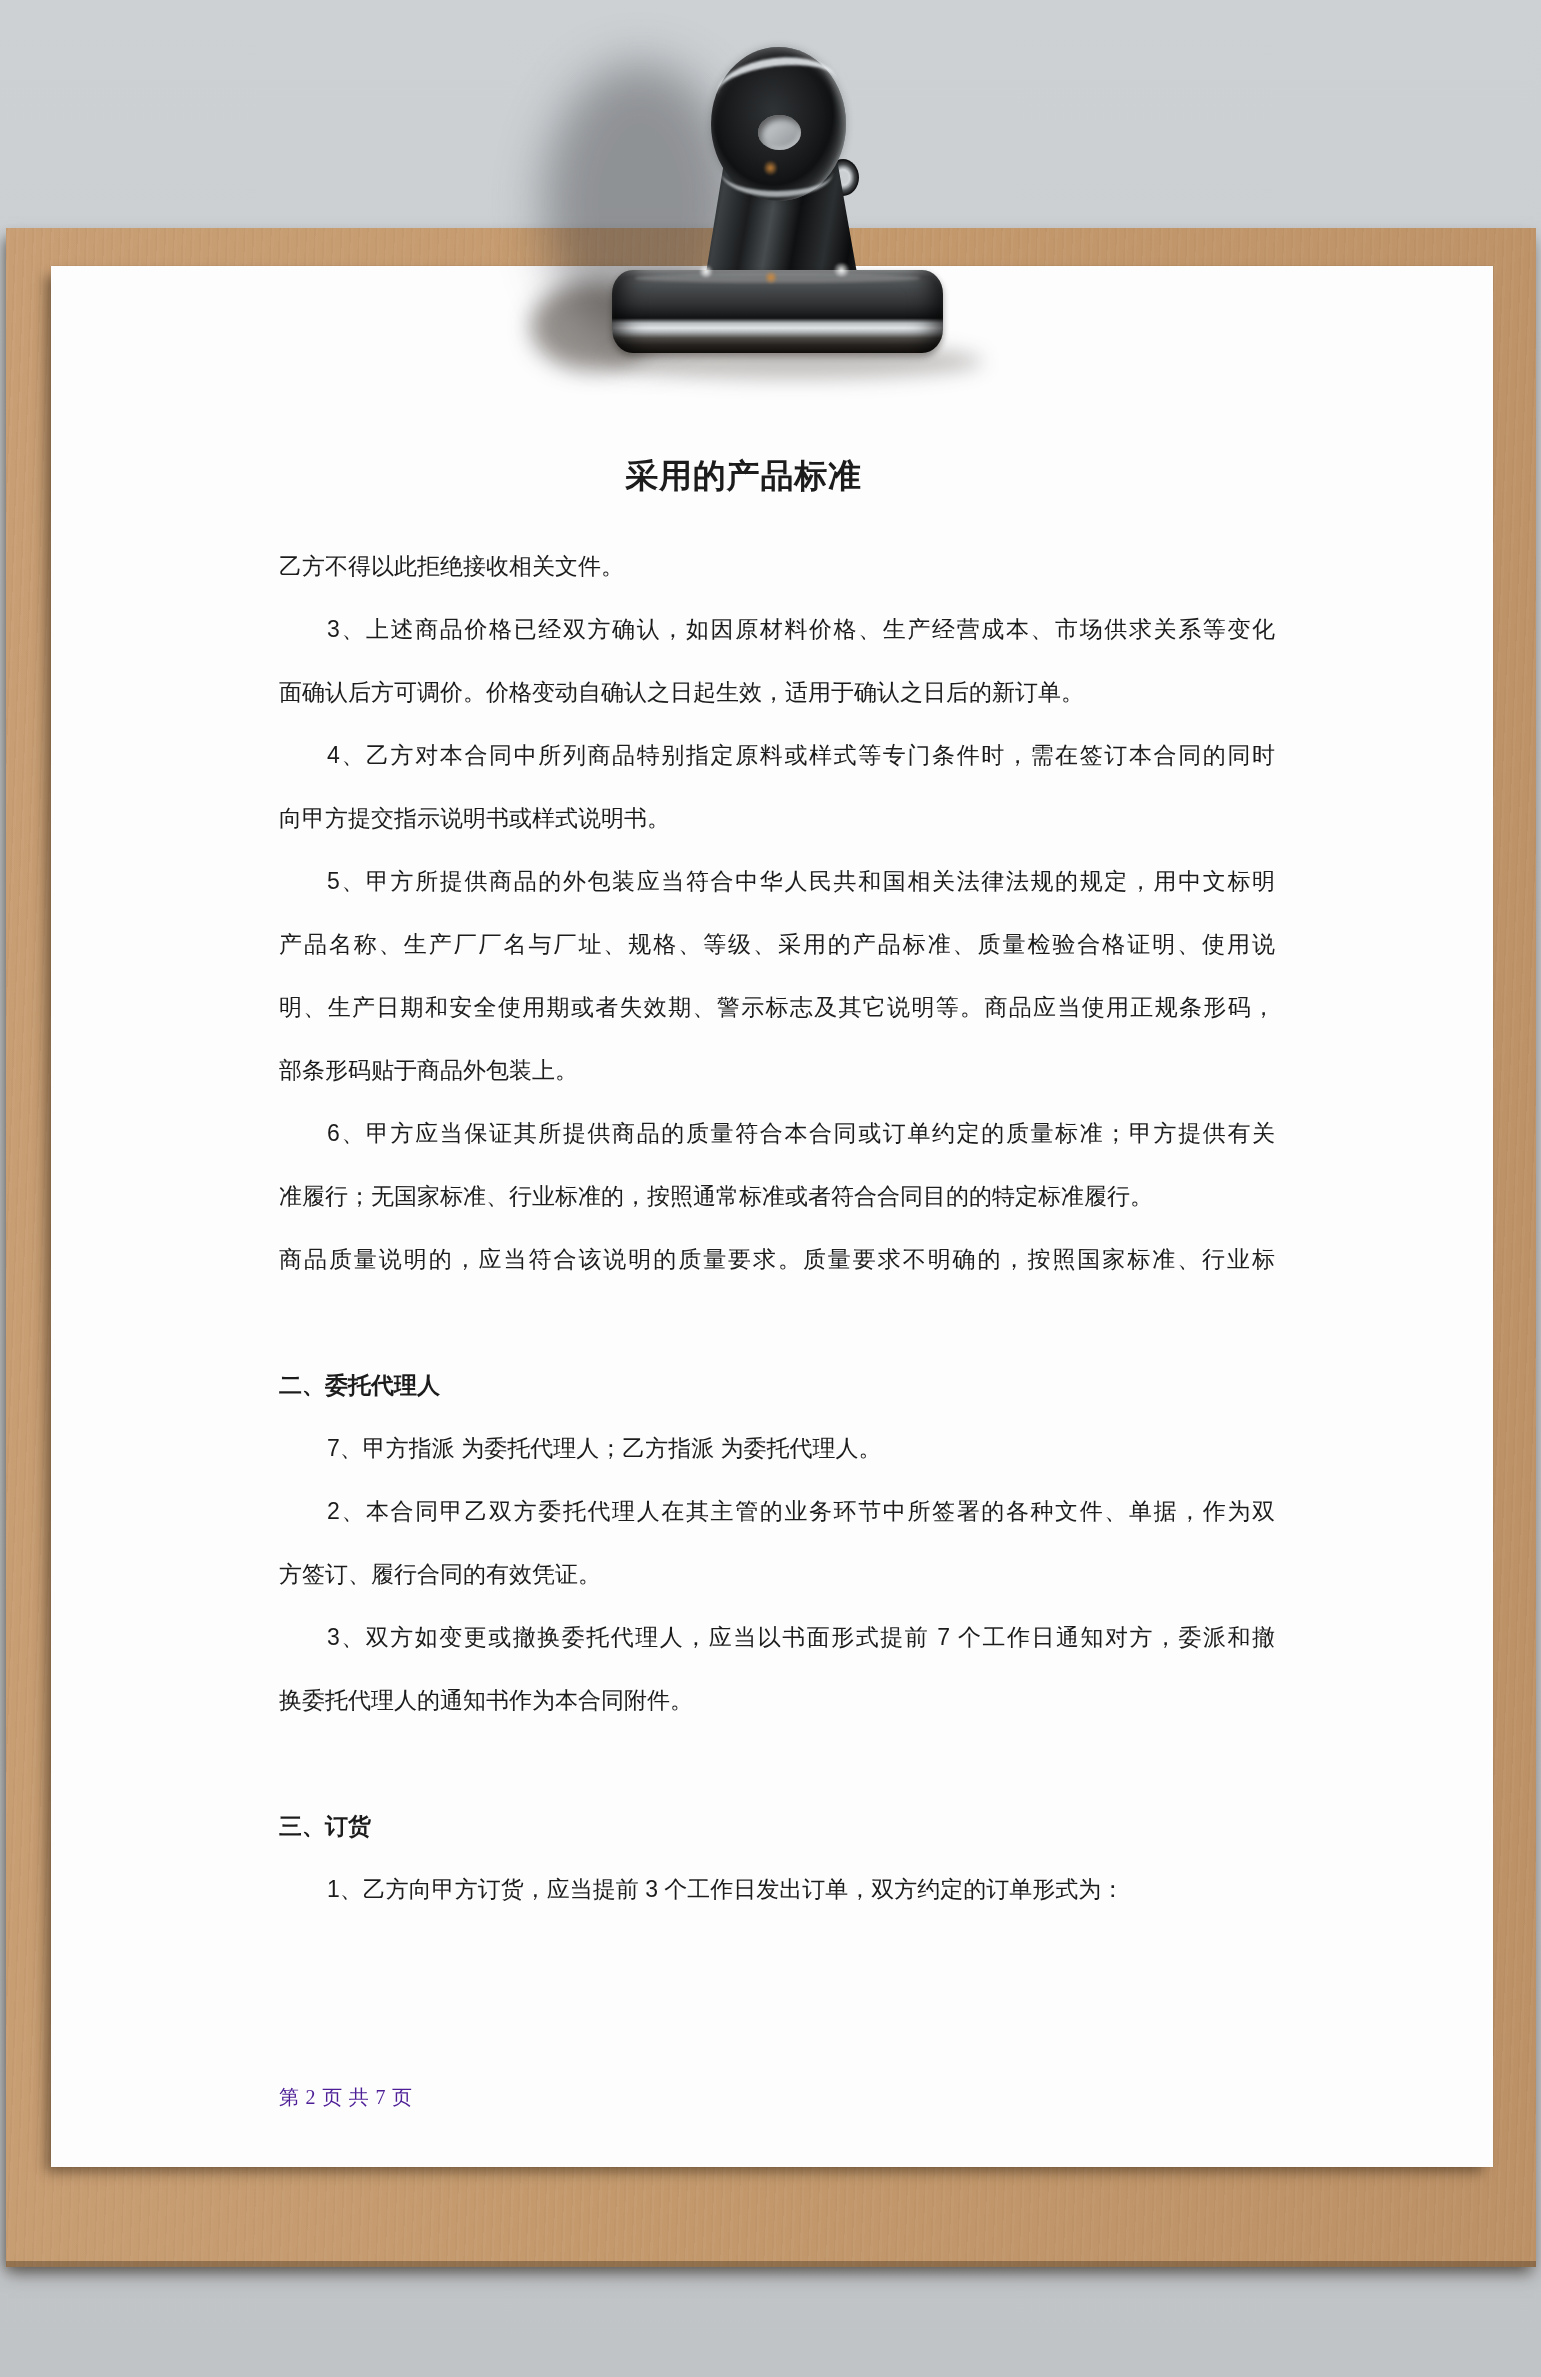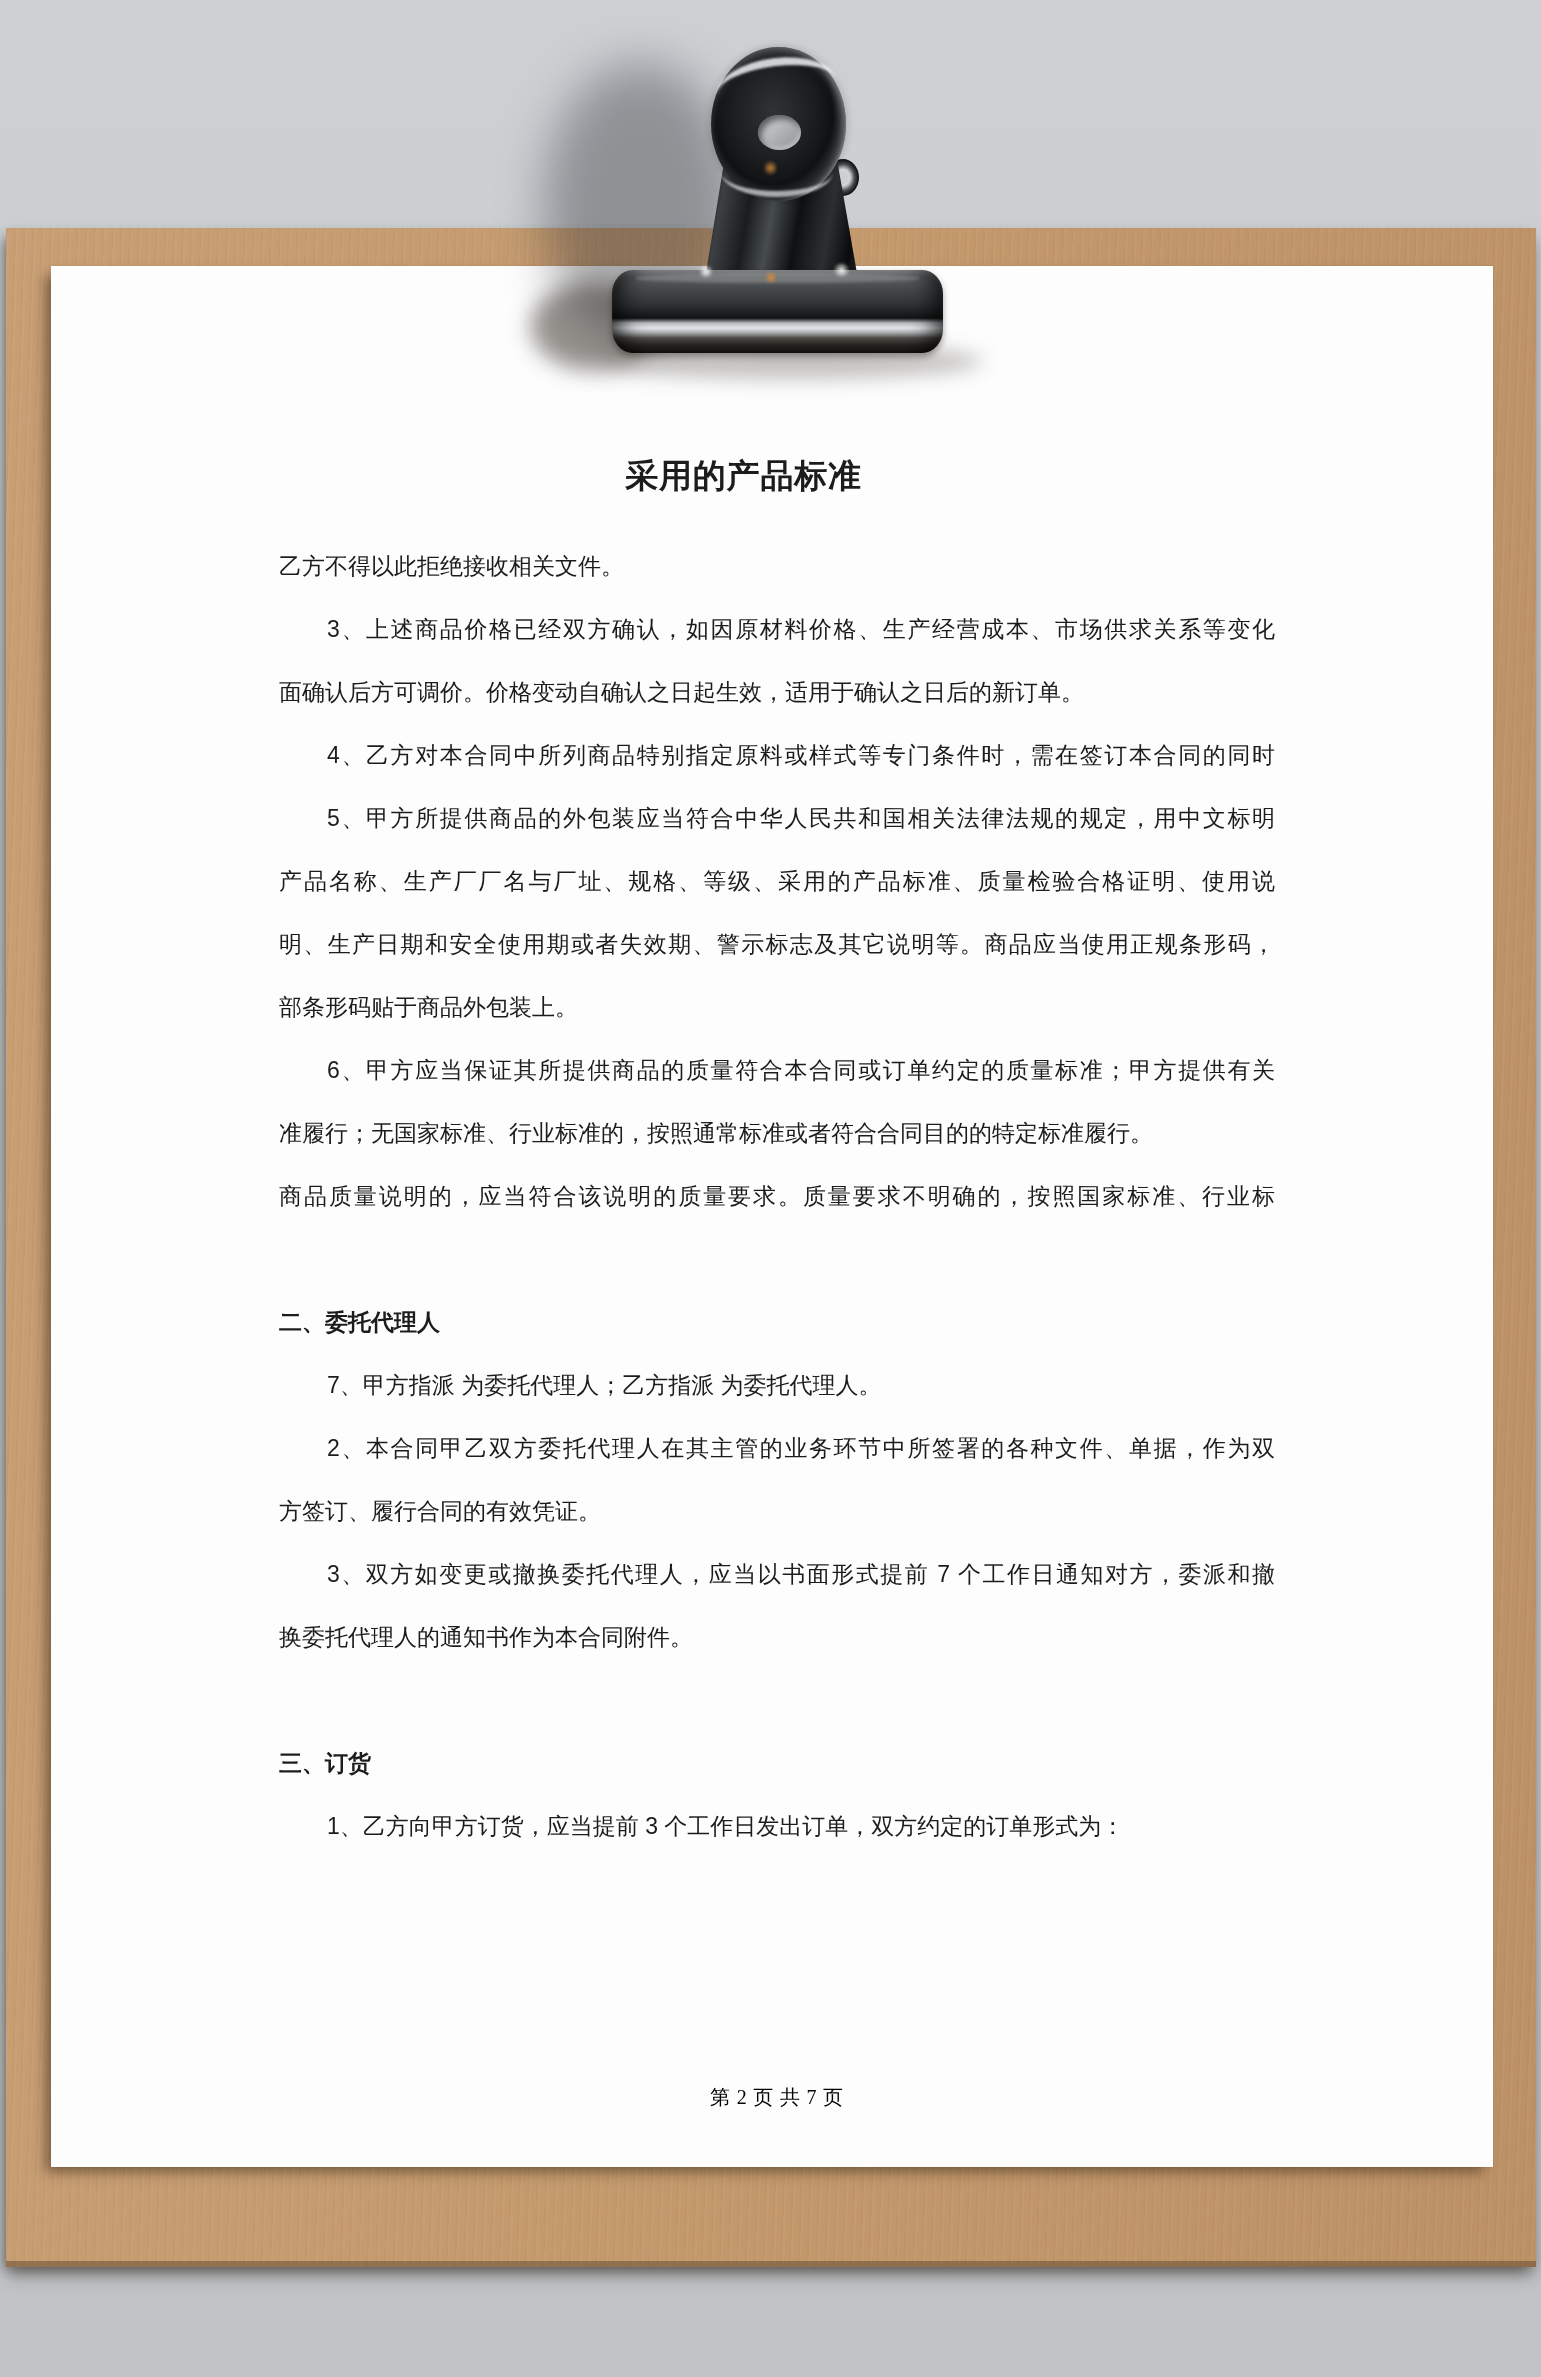--- a/index.html
+++ b/index.html
@@ -28,22 +28,22 @@
     position:absolute;left:279px;top:450px;width:996px;height:51px;line-height:51px;z-index:5;
     box-sizing:border-box;padding-right:67px;text-align:center;
     font-size:33px;font-weight:700;color:var(--text,#1c1c1c);letter-spacing:0.8px;
   }
   .doc-body{position:absolute;left:279px;top:535px;width:996px;z-index:5;color:var(--text,#1c1c1c);}
   .line{height:63px;line-height:63px;font-size:23px;text-align:left;overflow:visible;}
   .line.fill{text-align:justify;text-align-last:justify;}
   .line.indent{text-indent:48px;}
   .line.heading{font-weight:700;}
   .doc-footer{
-    position:absolute;left:279px;top:2084px;width:996px;z-index:5;text-align:center;
-    font-family:"Liberation Serif",serif;font-size:20px;letter-spacing:0.8px;color:#000000;
+    position:absolute;left:279px;top:2084px;width:996px;z-index:5;text-align:left;
+    font-family:"Liberation Serif",serif;font-size:20px;letter-spacing:0.8px;color:#4c1d95;
   }
   
   .clip-shadow-wall{position:absolute;left:544px;top:63px;width:193px;height:281px;border-radius:50%;
     background:rgba(52,52,58,.40);filter:blur(24px);z-index:3;}
   .clip-shadow-bar{position:absolute;left:531px;top:283px;width:124px;height:87px;border-radius:50%;
     background:rgba(45,38,30,.50);filter:blur(11.2px);z-index:3;}
   .clip-shadow-under{position:absolute;left:606px;top:344px;width:377px;height:35px;border-radius:50%;
     background:rgba(45,38,30,.28);filter:blur(9.6px);z-index:3;}
   
   .clip-part{position:absolute;z-index:4;}
@@ -82,20 +82,21 @@
 
 <div class="board"></div>
 <div class="paper"></div>
 
 <div class="doc-title">采用的产品标准</div>
 <div class="doc-body">
     <div class="line plain">乙方不得以此拒绝接收相关文件。</div>
     <div class="line indent fill">3、上述商品价格已经双方确认，如因原材料价格、生产经营成本、市场供求关系等变化</div>
     <div class="line plain">面确认后方可调价。价格变动自确认之日起生效，适用于确认之日后的新订单。</div>
     <div class="line indent fill">4、乙方对本合同中所列商品特别指定原料或样式等专门条件时，需在签订本合同的同时</div>
+    <div class="line plain">向甲方提交指示说明书或样式说明书。</div>
     <div class="line indent fill">5、甲方所提供商品的外包装应当符合中华人民共和国相关法律法规的规定，用中文标明</div>
     <div class="line fill">产品名称、生产厂厂名与厂址、规格、等级、采用的产品标准、质量检验合格证明、使用说</div>
     <div class="line fill">明、生产日期和安全使用期或者失效期、警示标志及其它说明等。商品应当使用正规条形码，</div>
     <div class="line plain">部条形码贴于商品外包装上。</div>
     <div class="line indent fill">6、甲方应当保证其所提供商品的质量符合本合同或订单约定的质量标准；甲方提供有关</div>
     <div class="line plain">准履行；无国家标准、行业标准的，按照通常标准或者符合合同目的的特定标准履行。</div>
     <div class="line fill">商品质量说明的，应当符合该说明的质量要求。质量要求不明确的，按照国家标准、行业标</div>
     <div class="line blank"></div>
     <div class="line heading">二、委托代理人</div>
     <div class="line indent">7、甲方指派 为委托代理人；乙方指派 为委托代理人。</div>

